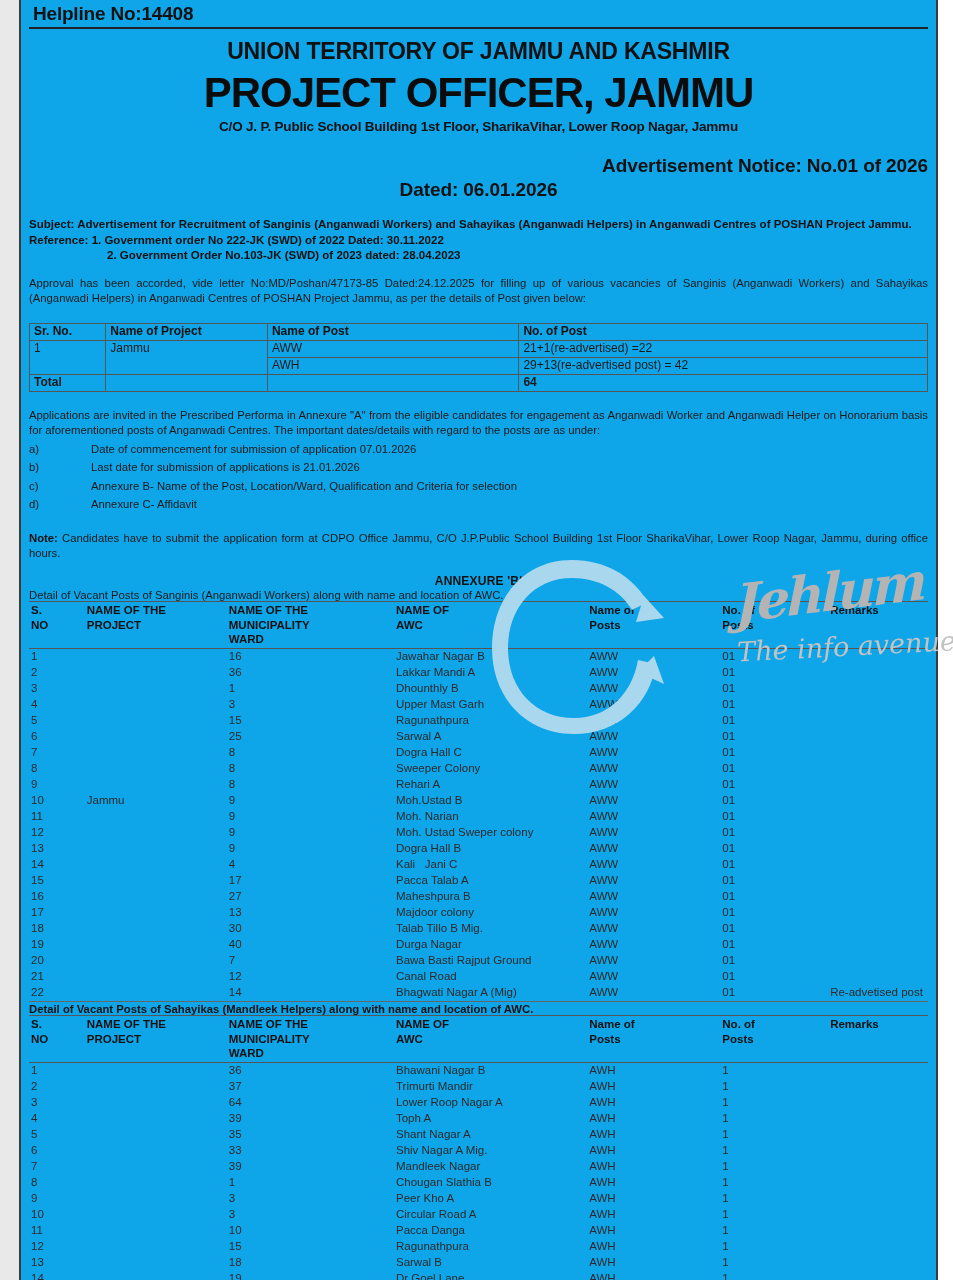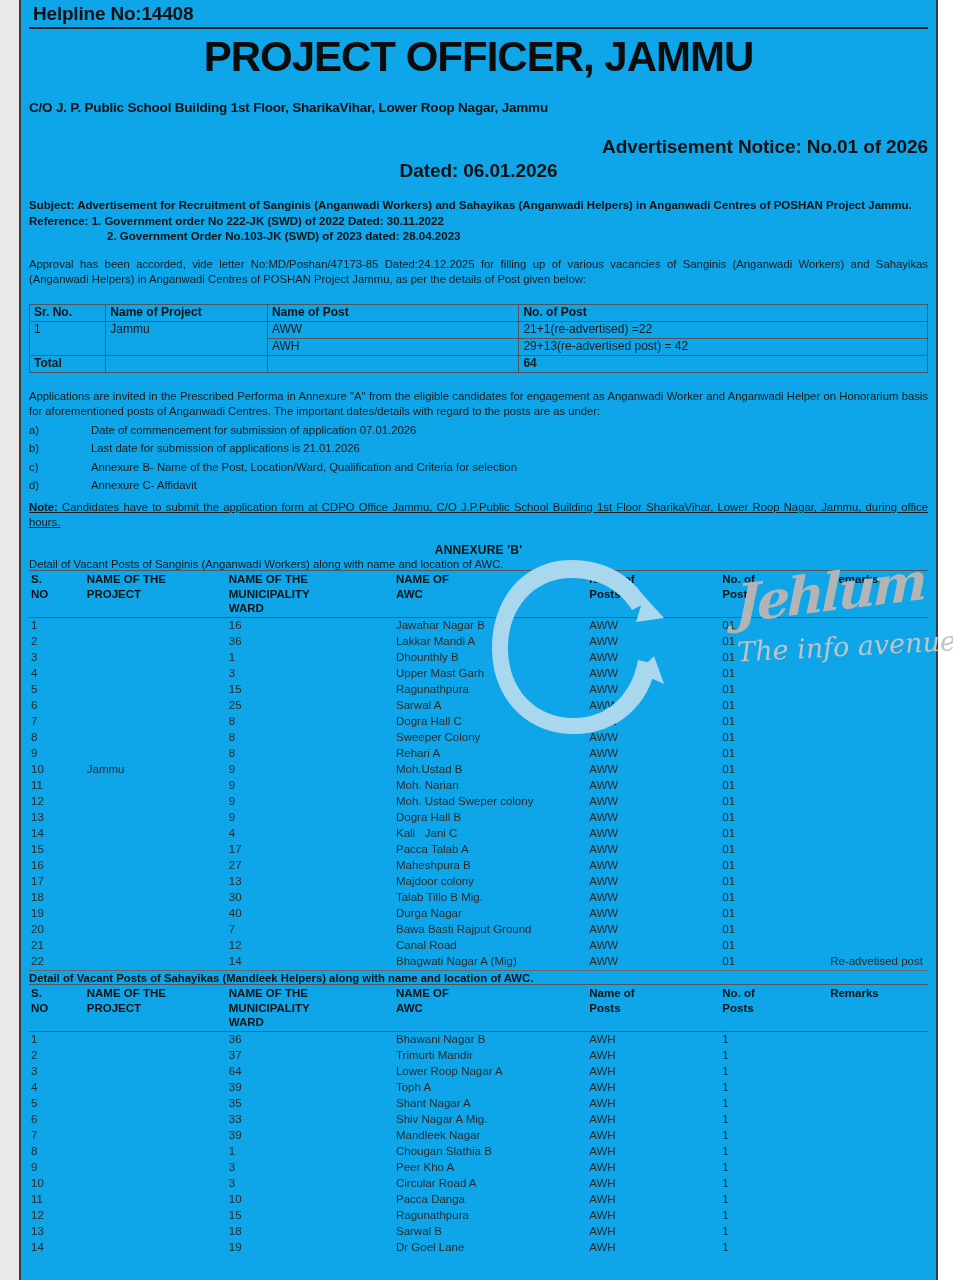--- a/index.html
+++ b/index.html
@@ -69,24 +69,24 @@
   .office-line {
     text-align: center;
     font-size: 42px;
     font-weight: bold;
     line-height: 1.13;
     letter-spacing: -1px;
     margin-top: 4px;
     color: #0c0c0c;
   }
   .address-line {
-    text-align: left;
+    text-align: center;
     font-size: 13.5px;
     font-weight: bold;
-    margin-top: 20px;
+    margin-top: 3px;
     letter-spacing: -0.2px;
     color: #111;
   }
   .advt-line {
     text-align: right;
     font-size: 19px;
     font-weight: bold;
     margin-top: 21px;
     letter-spacing: -0.1px;
     color: #111;
@@ -168,24 +168,23 @@
     color: #1a1a1a;
   }
   ul.dates li {
     display: flex;
     line-height: 1.62;
   }
   ul.dates li .mark { width: 62px; flex: 0 0 62px; }
   .note {
     font-size: 11.3px;
     line-height: 1.33;
-    margin-top: 6px;
+    margin-top: 18px;
     text-align: justify;
     color: #1a1a1a;
-    text-decoration: underline;
   }
   .note b { color: #111; }
 
   
   .annex-title {
     text-align: center;
     font-size: 12px;
     font-weight: bold;
     margin-top: 13px;
     color: #111;
@@ -286,20 +285,21 @@
   <div id="gutter-left"></div>
   <div id="gutter-right"></div>
 
   <div id="sheet">
     <div class="inner">
 
       <div class="helpline-box">
         <div class="helpline">Helpline No:14408</div>
       </div>
 
+      <div class="ut-line">UNION TERRITORY OF JAMMU AND KASHMIR</div>
       <div class="office-line">PROJECT OFFICER, JAMMU</div>
       <div class="address-line">C/O J. P. Public School Building 1st Floor, SharikaVihar, Lower Roop Nagar, Jammu</div>
 
       <div class="advt-line">Advertisement Notice: No.01 of 2026</div>
       <div class="advt-line2">Dated: 06.01.2026</div>
 
       <div class="subject">Subject: Advertisement for Recruitment of Sanginis (Anganwadi Workers) and Sahayikas (Anganwadi Helpers) in Anganwadi Centres of POSHAN Project Jammu.</div>
       <div class="reference">
         <span>Reference: 1. Government order No 222-JK (SWD) of 2022 Dated: 30.11.2022</span>
         <span class="indent">2. Government Order No.103-JK (SWD) of 2023 dated: 28.04.2023</span>

